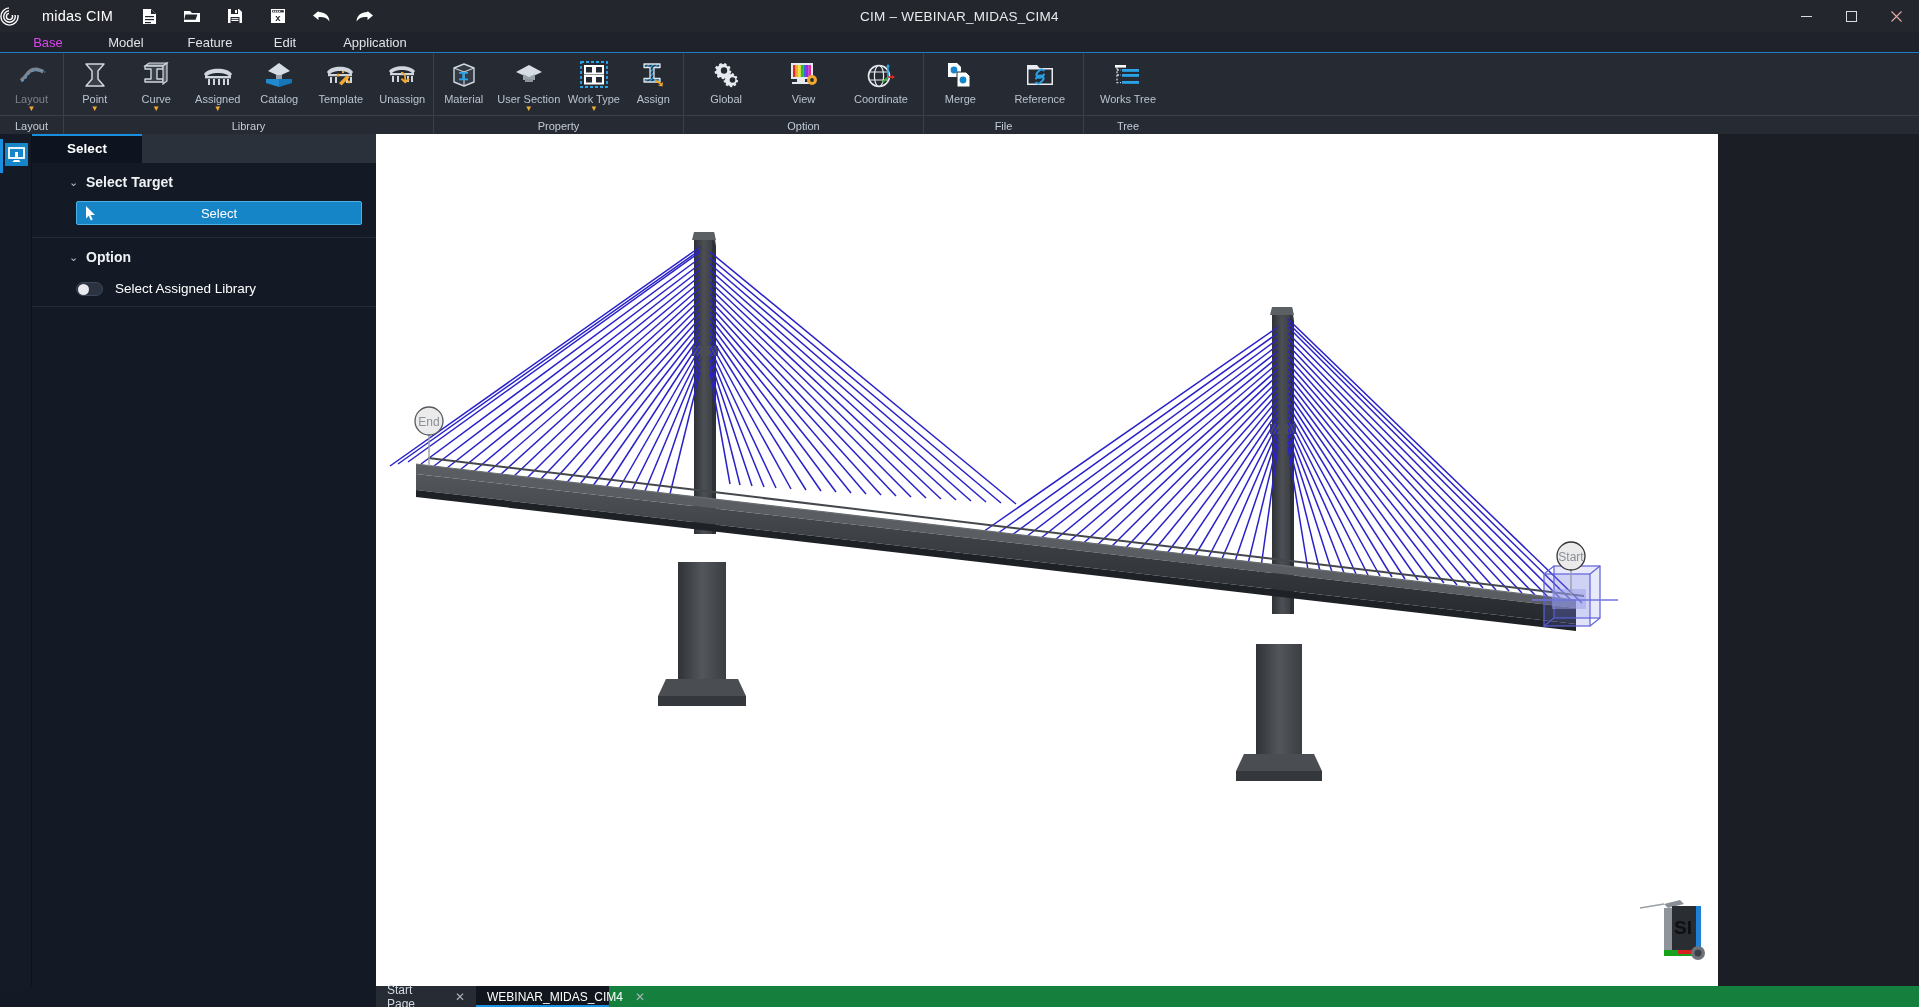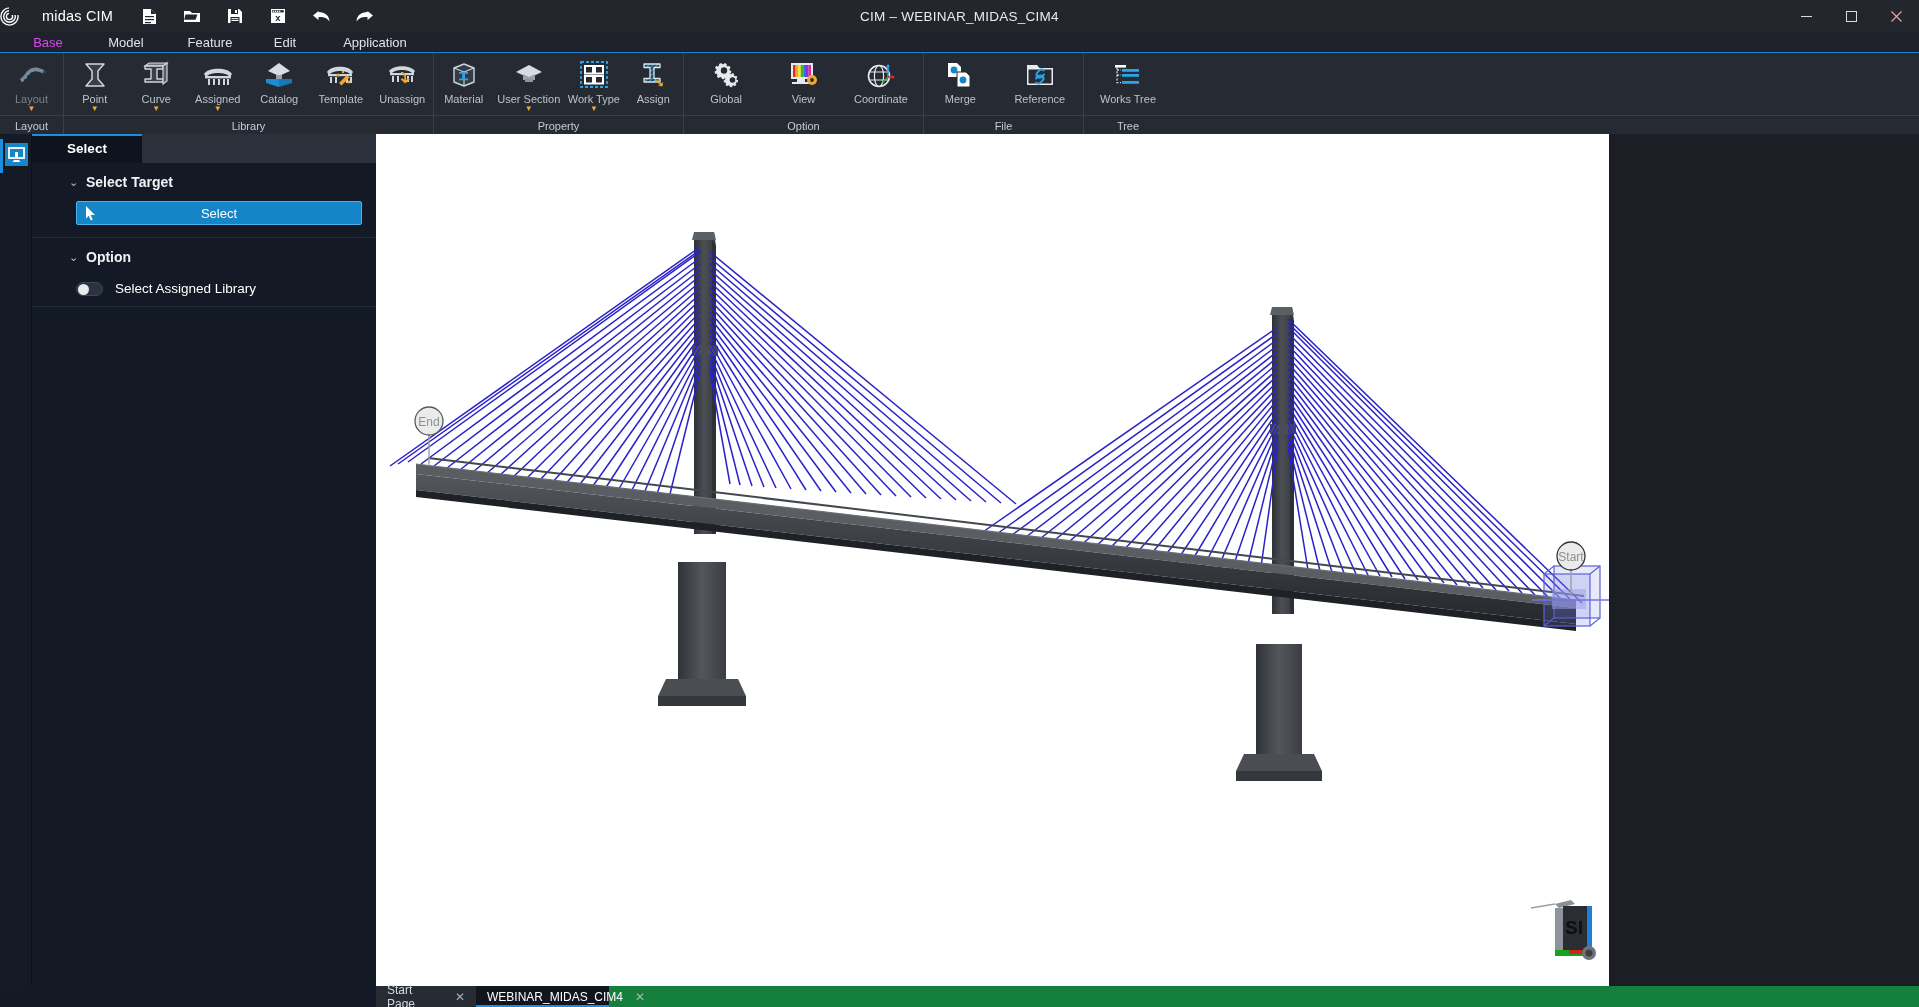--- a/index.html
+++ b/index.html
@@ -125,21 +125,21 @@
     border: 1px solid #3d4757; position: relative; cursor: pointer; flex: 0 0 27px;
   }
   .toggle .knob {
     position: absolute; left: 1px; top: 1px; width: 11px; height: 11px;
     border-radius: 50%; background: #e8eaee;
   }
   .opt-label { color: #ffffff; font-size: 13.5px; }
 
   
   .viewport {
-    position: absolute; top: 134px; left: 376px; width: 1233px; height: 852px;
+    position: absolute; top: 134px; left: 376px; width: 1342px; height: 852px;
     background: #ffffff; overflow: hidden;
   }
   .viewport svg { display: block; }
 
   .viewcube { position: absolute; right: 10px; bottom: 22px; width: 74px; height: 66px; }
 
   
   .tabbar {
     position: absolute; left: 376px; bottom: 0; width: 1543px; height: 21px;
     background: #15803d; display: flex; align-items: stretch;

